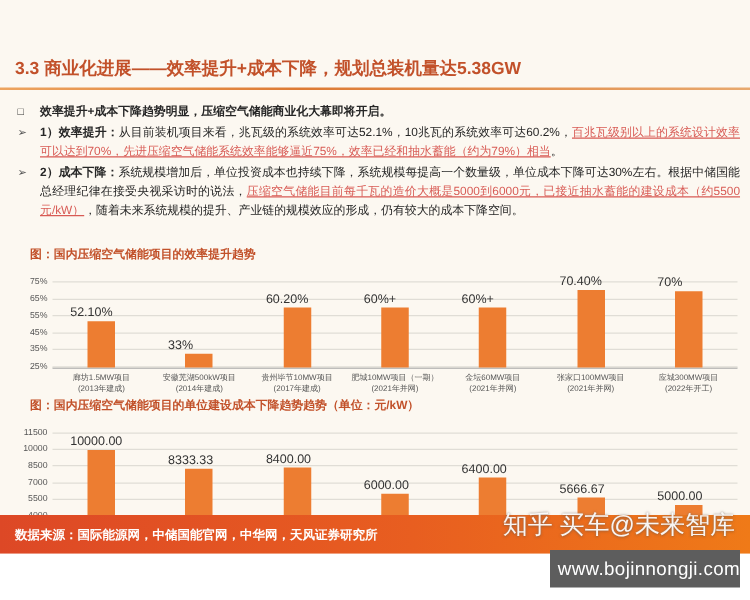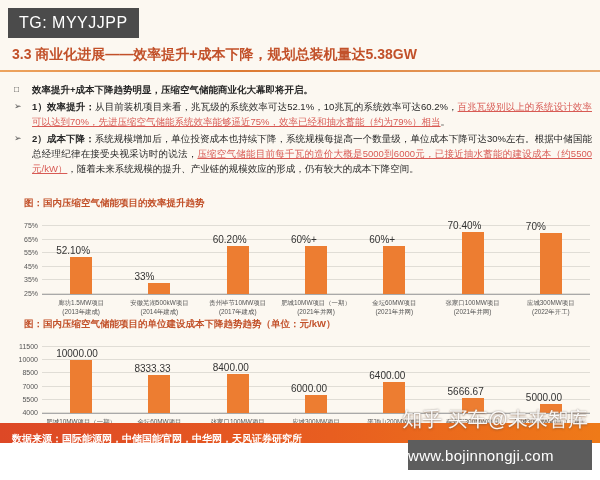--- a/index.html
+++ b/index.html
@@ -46,51 +46,48 @@
   .vlabel{
     position:absolute;width:50px;text-align:left;
     font-size:10px;color:#333;line-height:9px;
   }
   .cats{display:flex;margin-left:34px;margin-right:4px;margin-top:4px;}
   .cat{flex:1;text-align:center;font-size:6.4px;line-height:8.5px;color:#555;}
   
   .banner{
     position:absolute;left:0;top:412px;width:600px;height:31px;
     background:linear-gradient(90deg,#dd4826,#e85e20 55%,#ef7a18);
-    display:flex;align-items:center;margin-top:11px;
+    display:flex;align-items:center;
   }
   .source{color:#fff;font-size:10px;font-weight:bold;padding-left:12px;white-space:nowrap;}
   .bottom-strip{position:absolute;left:0;top:443px;width:600px;height:37px;background:#ffffff;}
   .watermark{
     position:absolute;top:406px;right:12px;
     color:rgba(255,255,255,.93);font-size:20px;font-weight:normal;white-space:nowrap;
     text-shadow:0 0 2px rgba(120,120,120,.75),0 1px 2px rgba(140,70,20,.5);
   }
   .wm-dot{
     position:absolute;top:441px;right:150px;width:9px;height:9px;border-radius:50%;
     background:#e8682c;
   }
   .wm-accent{
     position:absolute;top:442px;right:22px;width:13px;height:19px;
     background:linear-gradient(180deg,#ef7a2a,#d8431f);
   }
   .url-box{
-    position:absolute;top:440px;right:8px;width:184px;height:30px;
+    position:absolute;top:440px;right:8px;width:152px;height:30px;
     background:#5d5d5d;color:#fff;font-size:15px;
-    display:flex;align-items:center;justify-content:flex-start;letter-spacing:.3px;
+    display:flex;align-items:center;justify-content:flex-end;letter-spacing:.3px;
   }
 </style>
 </head>
 <body>
 
 <div class="page">
 
-  <div class="tg-box">
-    <span>TG: MYYJJPP</span>
-  </div>
 
   <h1 class="page-title">3.3 商业化进展——效率提升+成本下降，规划总装机量达5.38GW</h1>
   <div class="title-rule"></div>
 
   <div class="bodytext">
     <p>
       <span class="marker">□</span>
       <b>效率提升+成本下降趋势明显，压缩空气储能商业化大幕即将开启。</b>
     </p>
     <p>

